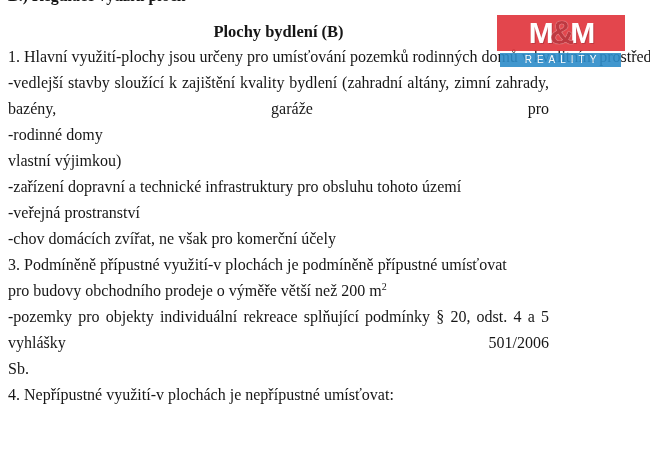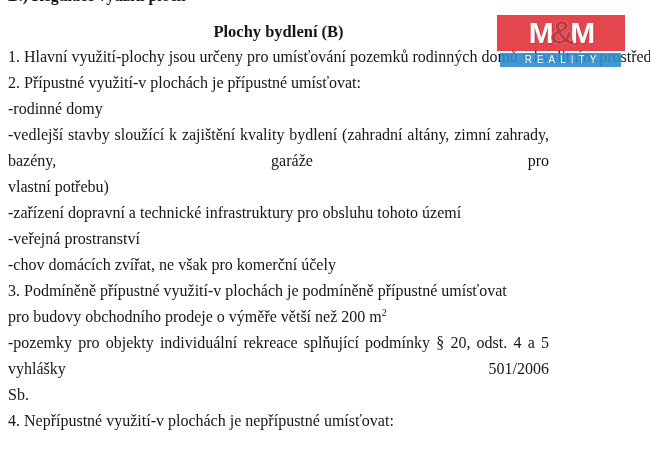--- a/index.html
+++ b/index.html
@@ -111,24 +111,23 @@
 
 <div class="page">
   <div class="content">
 
     <div class="clipped-heading">B.) Regulace využití ploch</div>
 
     <div class="doc-title">Plochy bydlení (B)</div>
 
     <div class="body-lines">
       <div class="line">1. Hlavní využití-plochy jsou určeny pro umísťování pozemků rodinných domů v kvalitním prostředí</div>
-      <div class="line">2. Přípustné využití-v plochách je přípustné umísťovat:</div>
+      <div class="line justify">-vedlejší stavby sloužící k zajištění kvality bydlení (zahradní altány, zimní zahrady, bazény, garáže pro</div>
       <div class="line">-rodinné domy</div>
-      <div class="line justify">-vedlejší stavby sloužící k zajištění kvality bydlení (zahradní altány, zimní zahrady, bazény, garáže pro</div>
-      <div class="line">vlastní potřebu)</div>
+      <div class="line">vlastní výjimkou)</div>
       <div class="line">-zařízení dopravní a technické infrastruktury pro obsluhu tohoto území</div>
       <div class="line">-veřejná prostranství</div>
       <div class="line">-chov domácích zvířat, ne však pro komerční účely</div>
       <div class="line">3. Podmíněně přípustné využití-v plochách je podmíněně přípustné umísťovat</div>
       <div class="line"><span>pro budovy obchodního prodeje o výměře větší než 200 m</span><sup class="sup">2</sup></div>
       <div class="line justify">-pozemky pro objekty individuální rekreace splňující podmínky § 20, odst. 4 a 5 vyhlášky 501/2006</div>
       <div class="line">Sb.</div>
       <div class="line">4. Nepřípustné využití-v plochách je nepřípustné umísťovat:</div>
 
     </div>

